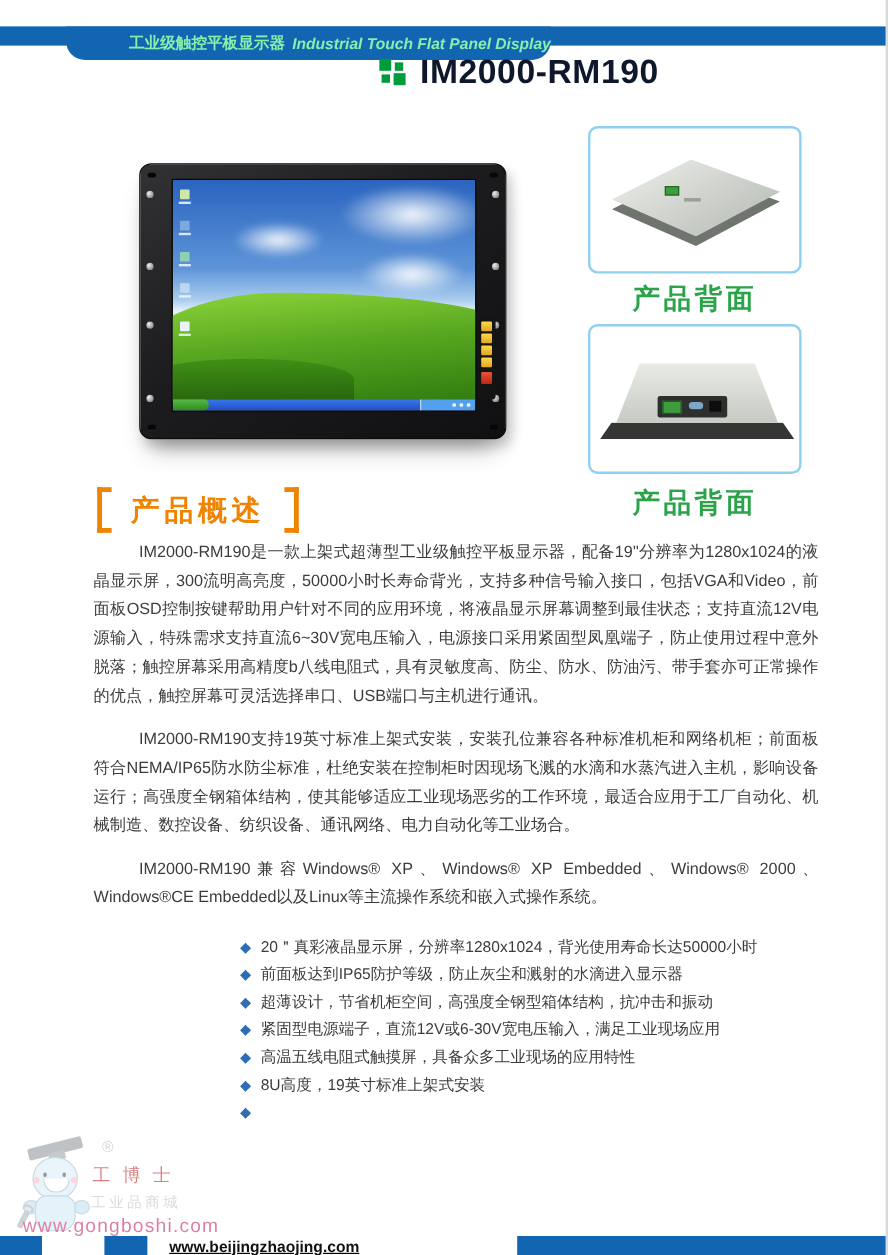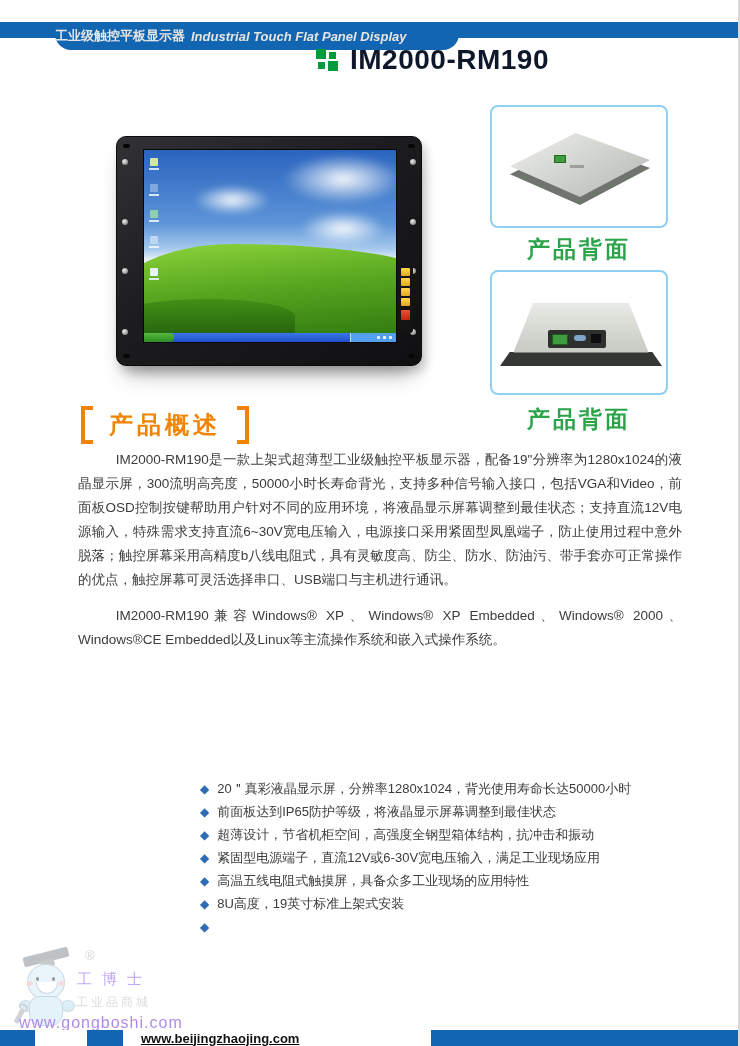--- a/index.html
+++ b/index.html
@@ -5,22 +5,22 @@
   html,body{margin:0;padding:0;background:#ffffff;}
   .page{
     position:relative;width:740px;height:1046px;background:#ffffff;overflow:hidden;
     font-family:"Liberation Sans","DejaVu Sans",sans-serif;
     border-right:2px solid #d9d9d9;box-sizing:border-box;
   }
   
   .top-strip{position:absolute;left:0;top:22px;width:740px;height:16px;background:#1266b1;}
   .header-tab{
     position:absolute;left:55px;top:22px;width:404px;height:28px;background:#1266b1;
-    border-radius:0 0 16px 16px;display:flex;align-items:center;justify-content:flex-start;
-    color:#e5e5e5;font-size:13px;font-weight:bold;white-space:nowrap;
+    border-radius:0 0 16px 16px;display:flex;align-items:center;justify-content:flex-end;
+    color:#86efac;font-size:13px;font-weight:bold;white-space:nowrap;
   }
   .header-tab .en{margin-left:6px;font-style:italic;}
   .title-row{position:absolute;left:316px;top:44px;display:flex;align-items:center;}
   .brand-icon{width:24px;height:24px;margin-right:10px;}
   .product-title{font-size:28px;font-weight:bold;color:#0f172a;letter-spacing:0.5px;margin:0;}
   
   .photo{position:absolute;left:100px;top:112px;width:340px;height:290px;}
   .frame{
     position:absolute;left:16px;top:24px;width:304px;height:228px;border-radius:10px;
     background:linear-gradient(145deg,#323234 0%,#1c1c1e 45%,#101012 100%);
@@ -115,24 +115,24 @@
   .cheek{position:absolute;top:16px;width:6px;height:5px;background:#f4b9c1;border-radius:50%;}
   .cheek.lc{left:-1px;} .cheek.rc{left:31px;}
   .mbody{position:absolute;left:12px;top:44px;width:32px;height:28px;border-radius:10px 10px 12px 12px;
     background:#cfe8f6;border:1px solid #9fbccb;}
   .arm{position:absolute;top:48px;width:12px;height:10px;background:#bfe0f2;border:1px solid #9fbccb;border-radius:50%;}
   .arm.la{left:2px;} .arm.ra{left:44px;}
   .wrench{position:absolute;left:0px;top:56px;width:5px;height:16px;background:#aab0b5;border-radius:2px;transform:rotate(28deg);}
   .wrench::after{content:"";position:absolute;left:-3px;top:-5px;width:10px;height:7px;border:2px solid #aab0b5;
     border-radius:50%;border-bottom-color:transparent;box-sizing:border-box;}
   .wm-reg{position:absolute;left:70px;top:0;font-size:13px;color:#b5b5b5;}
-  .wm-brand{position:absolute;left:62px;top:22px;font-size:15px;color:#8b5cf6;letter-spacing:10px;
+  .wm-brand{position:absolute;left:62px;top:22px;font-size:15px;color:#b91c1c;letter-spacing:10px;
     font-family:"Liberation Serif","DejaVu Serif",serif;white-space:nowrap;}
   .wm-sub{position:absolute;left:61px;top:46px;font-size:12px;color:#bcbcbc;letter-spacing:3px;white-space:nowrap;}
-  .wm-url{position:absolute;left:4px;top:66px;font-size:16px;color:#6d28d9;letter-spacing:1px;white-space:nowrap;}
+  .wm-url{position:absolute;left:4px;top:66px;font-size:16px;color:#be185d;letter-spacing:1px;white-space:nowrap;}
   
   .footer{position:absolute;left:0;bottom:0;width:740px;height:16px;display:flex;text-decoration:underline;}
   .footer .seg-b1{width:35px;background:#1266b1;}
   .footer .seg-w1{width:52px;background:#ffffff;}
   .footer .seg-b2{width:36px;background:#1266b1;}
   .footer .urlbox{width:308px;background:#ffffff;display:flex;align-items:center;}
   .footer .urlbox span{padding-left:18px;font-size:13px;font-weight:bold;color:#111111;white-space:nowrap;}
   .footer .seg-b3{flex:1;background:#1266b1;}
 </style>
 </head>
@@ -219,31 +219,32 @@
   </div>
   <div class="gcaption cap2">产品背面</div>
 
   <div class="bracket-head head-overview">
     <div class="bk l"></div>
     <div class="txt">产品概述</div>
     <div class="bk r"></div>
   </div>
   <div class="overview-body">
     <p>IM2000-RM190是一款上架式超薄型工业级触控平板显示器，配备19"分辨率为1280x1024的液晶显示屏，300流明高亮度，50000小时长寿命背光，支持多种信号输入接口，包括VGA和Video，前面板OSD控制按键帮助用户针对不同的应用环境，将液晶显示屏幕调整到最佳状态；支持直流12V电源输入，特殊需求支持直流6~30V宽电压输入，电源接口采用紧固型凤凰端子，防止使用过程中意外脱落；触控屏幕采用高精度b八线电阻式，具有灵敏度高、防尘、防水、防油污、带手套亦可正常操作的优点，触控屏幕可灵活选择串口、USB端口与主机进行通讯。</p>
+    <p>IM2000-RM190支持19英寸标准上架式安装，安装孔位兼容各种标准机柜和网络机柜；前面板符合NEMA/IP65防水防尘标准，杜绝安装在控制柜时因现场飞溅的水滴和水蒸汽进入主机，影响设备运行；高强度全钢箱体结构，使其能够适应工业现场恶劣的工作环境，最适合应用于工厂自动化、机械制造、数控设备、纺织设备、通讯网络、电力自动化等工业场合。</p>
     <p>IM2000-RM190兼容Windows® XP、Windows® XP Embedded、Windows® 2000、Windows®CE Embedded以及Linux等主流操作系统和嵌入式操作系统。</p>
   </div>
 
   <ul class="features-list">
     <li>
         <span class="diamond">◆</span>
         <span>20＂真彩液晶显示屏，分辨率1280x1024，背光使用寿命长达50000小时</span>
       </li>
     <li>
         <span class="diamond">◆</span>
-        <span>前面板达到IP65防护等级，将液晶显示屏幕调整到最佳状态</span>
+        <span>前面板达到IP65防护等级，防止灰尘和溅射的水滴进入显示器</span>
       </li>
     <li>
         <span class="diamond">◆</span>
         <span>超薄设计，节省机柜空间，高强度全钢型箱体结构，抗冲击和振动</span>
       </li>
     <li>
         <span class="diamond">◆</span>
         <span>紧固型电源端子，直流12V或6-30V宽电压输入，满足工业现场应用</span>
       </li>
     <li>

